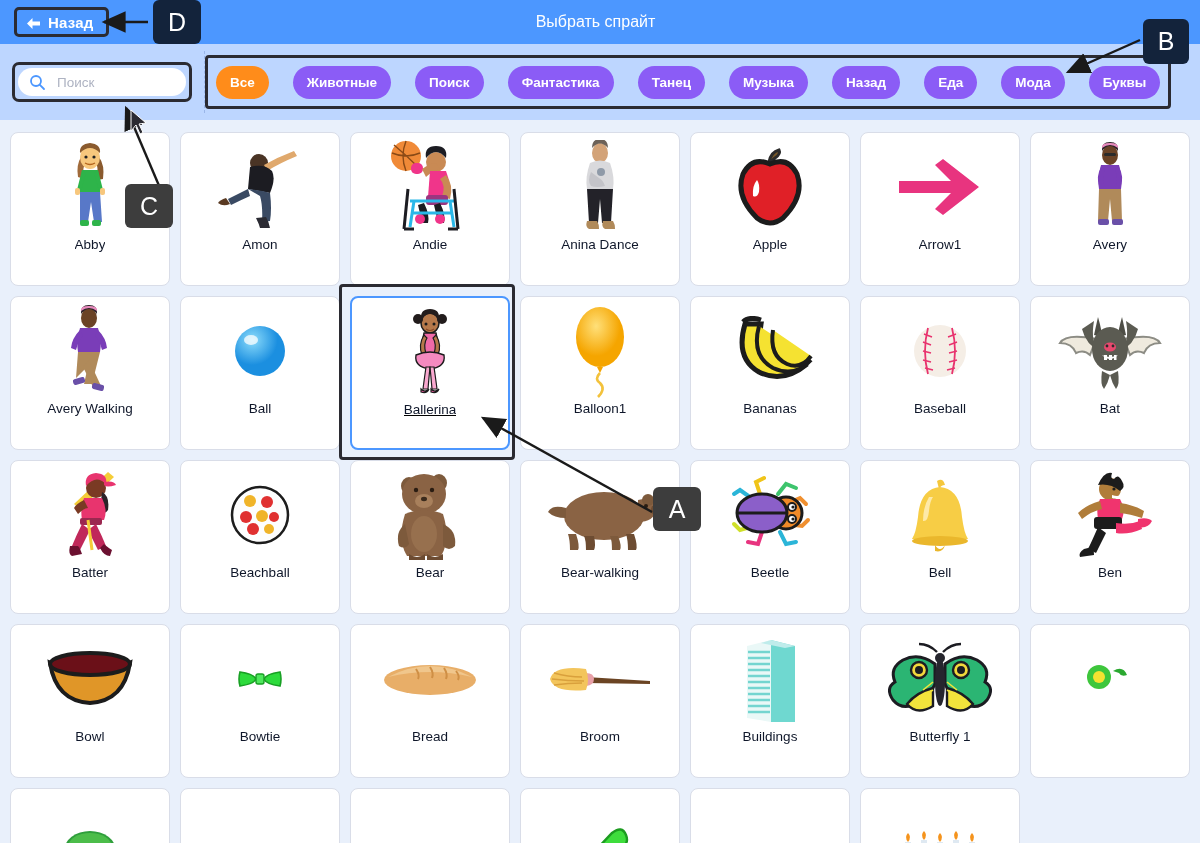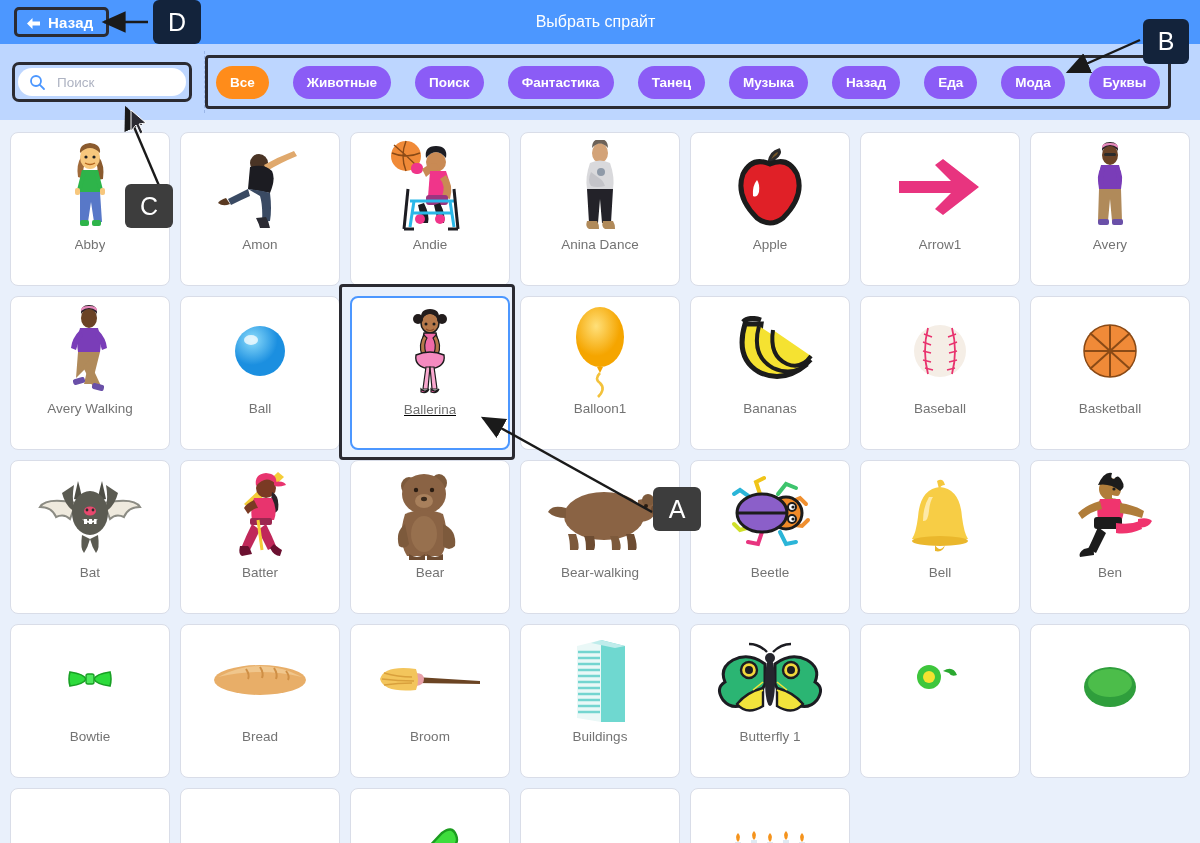--- a/index.html
+++ b/index.html
@@ -131,21 +131,21 @@
     overflow: hidden;
   }
   .card .thumb {
     height: 104px; width: 100%;
     display: flex; align-items: center; justify-content: center;
     padding-top: 4px;
   }
   .card .thumb svg { display: block; }
   .card .name {
     font-size: 13.5px;
-    color: #737373;
+    color: #0f172a;
     max-width: 94%;
     white-space: nowrap;
     overflow: hidden;
     text-overflow: ellipsis;
     text-align: center;
   }
   .card.hovered {
     border: 2px solid #4c97ff;
     text-decoration: underline;
   }
@@ -444,35 +444,20 @@
             <path d="M46 29 l-8 2"></path>
             <path d="M46 38 l-8 2"></path>
             <path d="M44 46 l-8 2"></path>
  </g>
 </svg>
       </div>
       <div class="name">Baseball</div>
     </div>
     <div class="card">
       <div class="thumb">
-        <svg width="58" height="58" viewBox="0 0 58 58">
- <circle cx="29" cy="29" r="26" fill="#f08a38"></circle>
- <g stroke="#8a4a16" stroke-width="2" fill="none">
-  <path d="M3 29 h52"></path>
-            <path d="M29 3 v52"></path>
-  <path d="M9 11 q20 18 40 36"></path>
-            <path d="M49 11 q-20 18 -40 36"></path>
- </g>
- <circle cx="29" cy="29" r="26" fill="none" stroke="#8a4a16" stroke-width="1.5"></circle>
-</svg>
-      </div>
-      <div class="name">Basketball</div>
-    </div>
-    <div class="card">
-      <div class="thumb">
         <svg width="104" height="80" viewBox="0 0 104 80">
  <path d="M38 28 q-30-6 -36 4 q12 0 16 10 q8-4 14 2z" fill="#efeade" stroke="#8c8c84" stroke-width="2"></path>
  <path d="M66 28 q30-6 36 4 q-12 0 -16 10 q-8-4 -14 2z" fill="#efeade" stroke="#8c8c84" stroke-width="2"></path>
  <path d="M36 10 q-4 22 6 30 q-14-6 -18-22z" fill="#5b5b52"></path>
  <path d="M68 10 q4 22 -6 30 q14-6 18-22z" fill="#5b5b52"></path>
  <path d="M40 6 q4 14 4 20 l-8-2z" fill="#4e4e46"></path>
  <path d="M64 6 q-4 14 -4 20 l8-2z" fill="#4e4e46"></path>
  <ellipse cx="52" cy="38" rx="18" ry="22" fill="#5b5b52"></ellipse>
  <path d="M44 60 q-2 14 2 18 q4-6 6-14z" fill="#5b5b52"></path>
  <path d="M60 60 q2 14 -2 18 q-4-6 -6-14z" fill="#5b5b52"></path>
@@ -502,20 +487,35 @@
  <path d="M44 56 q6 12 10 22 l-8 4 q-6-12 -10-20z" fill="#c0285a"></path>
  <path d="M18 78 q-2 8 2 10 l10 -2 q-2-6 -4-8z" fill="#6b1030"></path>
  <path d="M48 80 q4 8 10 8 l2 -6 q-6-4 -8-6z" fill="#6b1030"></path>
  <path d="M36 52 l4 30" stroke="#f5cd38" stroke-width="3"></path>
 </svg>
       </div>
       <div class="name">Batter</div>
     </div>
     <div class="card">
       <div class="thumb">
+        <svg width="62" height="62" viewBox="0 0 62 62">
+ <circle cx="31" cy="31" r="28" fill="#fdfdfd" stroke="#1c1c1c" stroke-width="2.5"></circle>
+ <circle cx="21" cy="17" r="6" fill="#f0b429"></circle>
+ <circle cx="38" cy="18" r="6" fill="#e03030"></circle>
+ <circle cx="17" cy="33" r="6" fill="#e03030"></circle>
+ <circle cx="33" cy="32" r="6" fill="#f0b429"></circle>
+ <circle cx="45" cy="33" r="5" fill="#e03030"></circle>
+ <circle cx="24" cy="45" r="6" fill="#e03030"></circle>
+ <circle cx="40" cy="45" r="5" fill="#f0b429"></circle>
+</svg>
+      </div>
+      <div class="name">Beachball</div>
+    </div>
+    <div class="card">
+      <div class="thumb">
         <svg width="74" height="94" viewBox="0 0 74 94">
  <ellipse cx="16" cy="18" rx="8" ry="9" fill="#7d5a3c"></ellipse>
  <ellipse cx="46" cy="15" rx="8" ry="9" fill="#7d5a3c"></ellipse>
  <ellipse cx="31" cy="26" rx="22" ry="20" fill="#8a6344"></ellipse>
  <ellipse cx="31" cy="33" rx="9" ry="7" fill="#a8805c"></ellipse>
  <ellipse cx="31" cy="31" rx="3" ry="2.2" fill="#3a2a1c"></ellipse>
  <circle cx="23" cy="22" r="2.2" fill="#2b1d12"></circle>
           <circle cx="39" cy="22" r="2.2" fill="#2b1d12"></circle>
  <path d="M12 46 q19-8 38 0 q8 26 -2 42 h-34 q-10-16 -2-42z" fill="#8a6344"></path>
  <ellipse cx="31" cy="66" rx="13" ry="18" fill="#97704e"></ellipse>
@@ -591,20 +591,29 @@
  <path d="M38 32 q-14 4 -22 12 l4 6 q10-8 20-10z" fill="#b07d3a"></path>
  <path d="M58 34 q14 2 24 8 l-2 7 q-12-4 -22-5z" fill="#b07d3a"></path>
  <rect x="32" y="48" width="28" height="12" rx="3" fill="#1c1c1c"></rect>
  <path d="M36 58 q-6 14 -10 22 l8 4 q6-12 10-20z" fill="#1c1c1c"></path>
  <path d="M54 54 q14 2 24 -2 l2 8 q-14 6 -26 4z" fill="#f0346e"></path>
  <path d="M22 80 q-6 4 -4 8 l14 -2 q0-6 -2-8z" fill="#1c1c1c"></path>
  <path d="M76 50 q10-2 14 2 q-4 8 -14 6z" fill="#f0346e"></path>
 </svg>
       </div>
       <div class="name">Ben</div>
+    </div>
+    <div class="card">
+      <div class="thumb">
+        <svg width="92" height="56" viewBox="0 0 92 56">
+ <path d="M6 12 q40 22 80 0 q-6 38 -40 40 q-34-2 -40 -40z" fill="#e09628" stroke="#1c1c1c" stroke-width="4"></path>
+ <ellipse cx="46" cy="13" rx="40" ry="11" fill="#6b1018" stroke="#1c1c1c" stroke-width="4"></ellipse>
+</svg>
+      </div>
+      <div class="name">Bowl</div>
     </div>
     <div class="card">
       <div class="thumb">
         <svg width="44" height="22" viewBox="0 0 44 22">
  <path d="M2 4 q14 2 16 7 q-2 5 -16 7 q-2-7 0-14z" fill="#2ddb3c" stroke="#18a024" stroke-width="1.6"></path>
  <path d="M42 4 q-14 2 -16 7 q2 5 16 7 q2-7 0-14z" fill="#2ddb3c" stroke="#18a024" stroke-width="1.6"></path>
  <rect x="18" y="6" width="8" height="10" rx="2" fill="#4ee85c" stroke="#18a024" stroke-width="1.4"></rect>
 </svg>
       </div>
       <div class="name">Bowtie</div>

